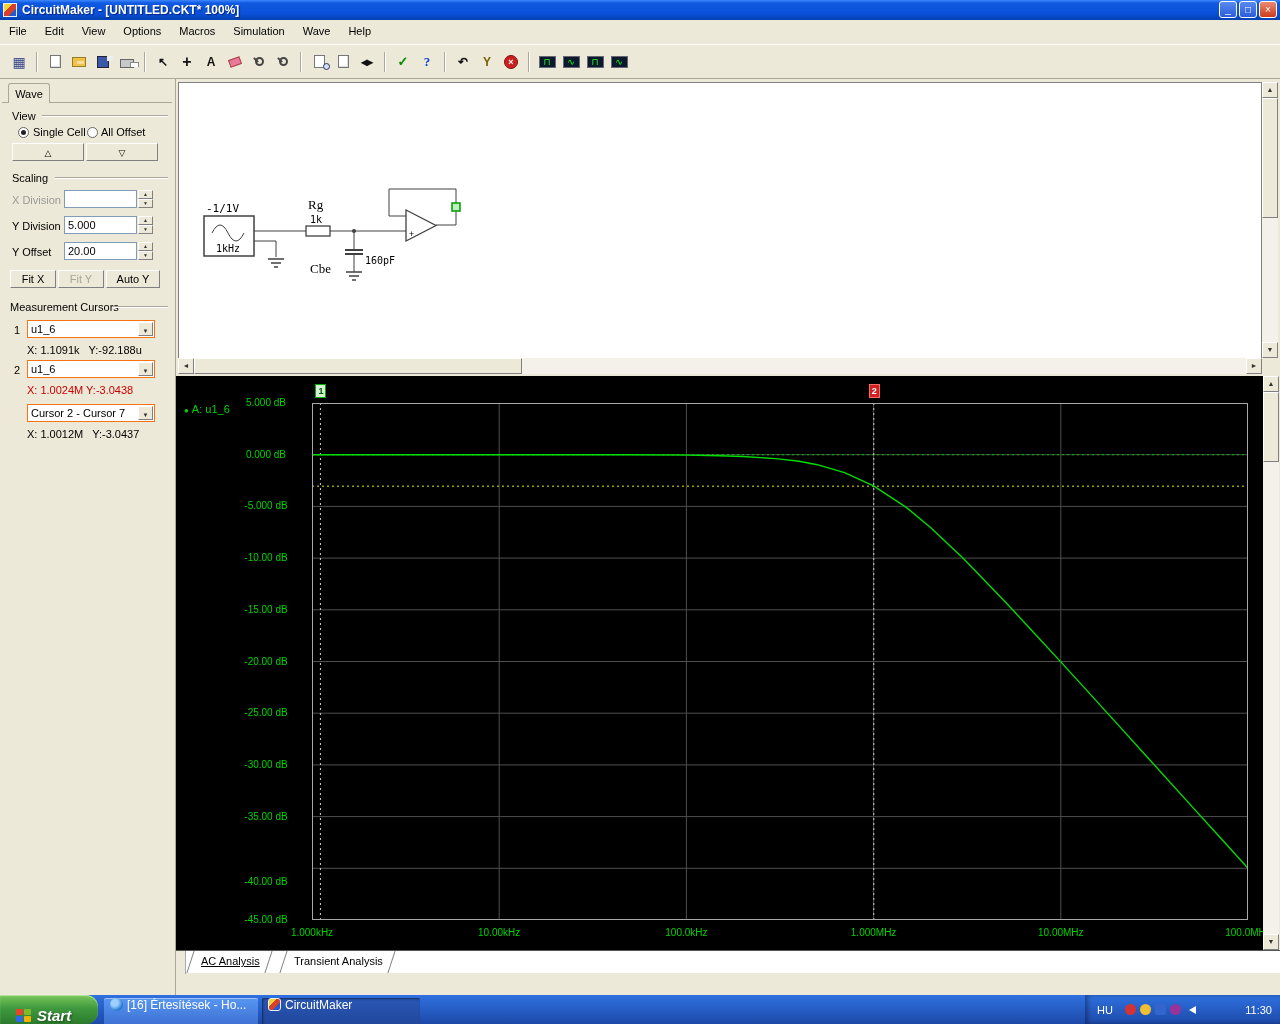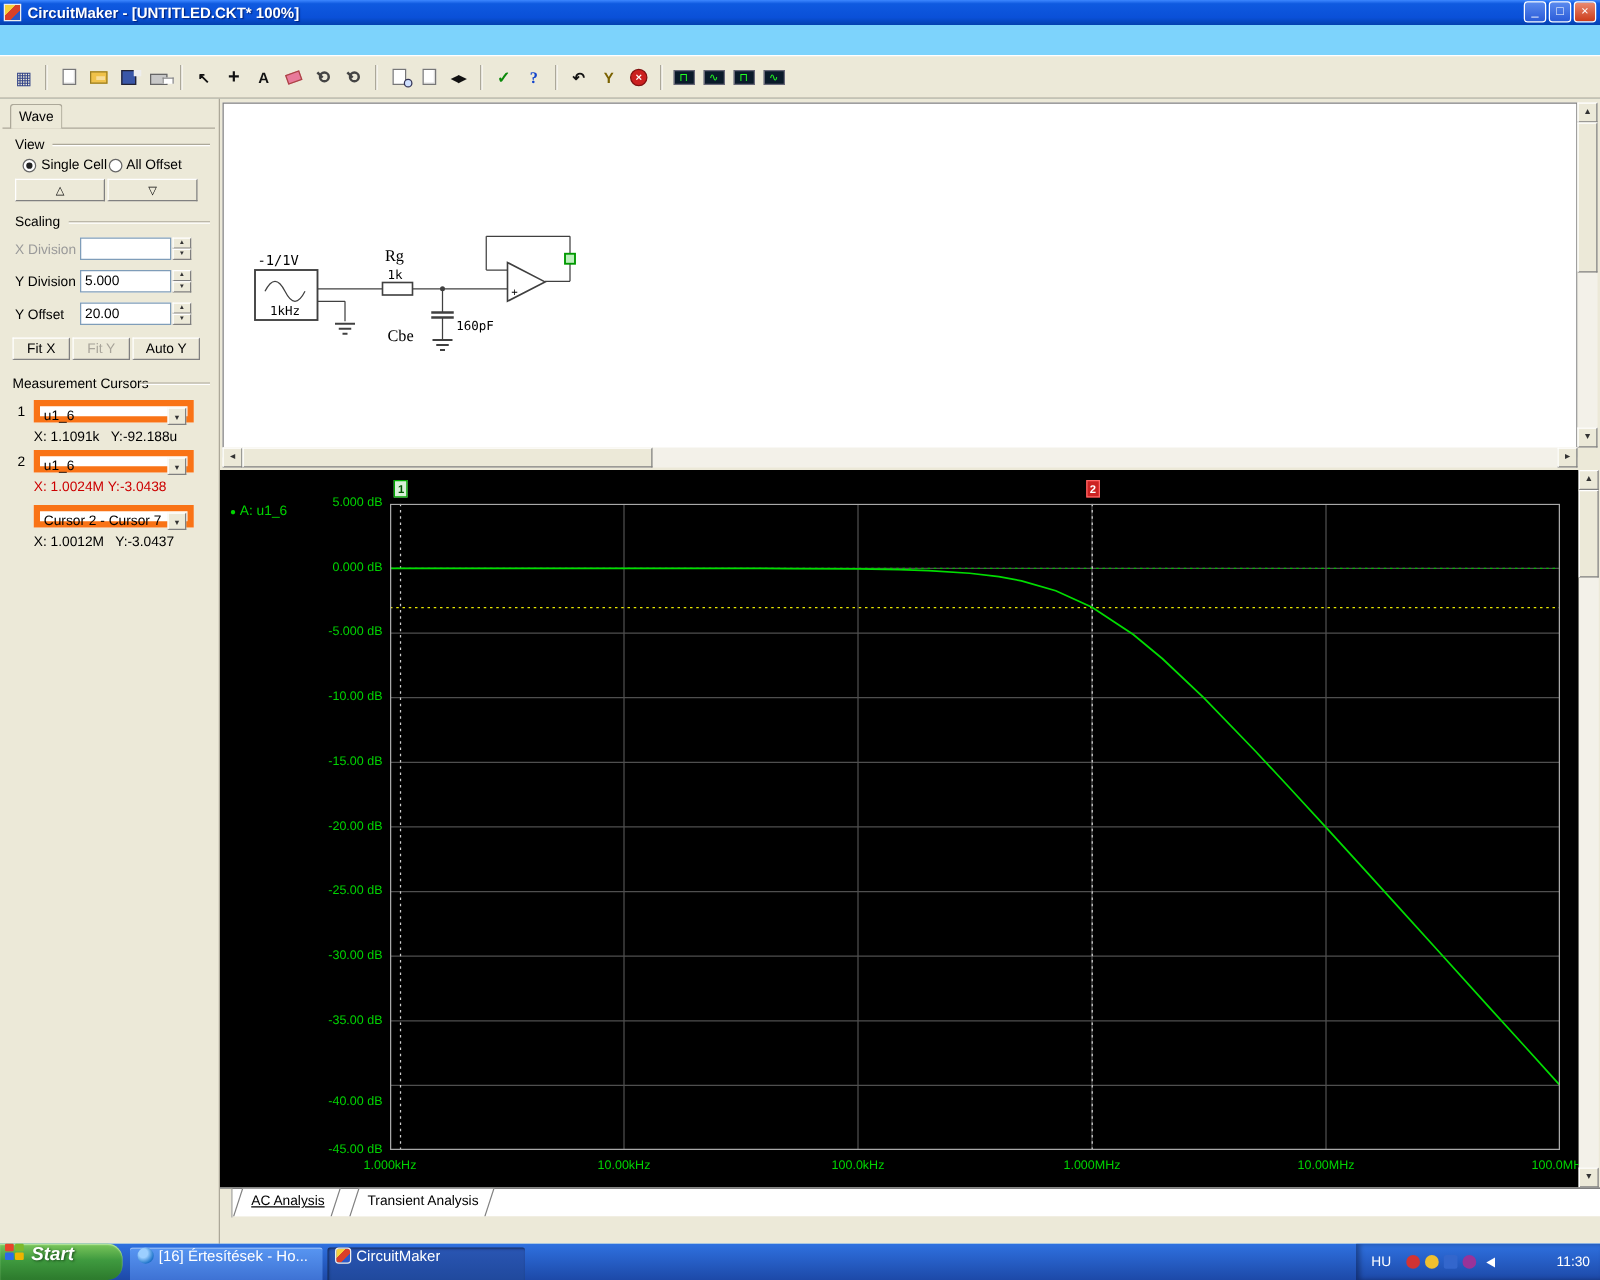--- a/index.html
+++ b/index.html
@@ -65,21 +65,21 @@
   .btn.disabled { color:#a8a49a; }
   .btn.up::after { content:"△"; font-size:9px; }
   .btn.dn::after { content:"▽"; font-size:9px; }
   .tin { position:absolute; height:18px; background:#fff; border:1px solid #7f9db9; font-size:11px; padding:0 3px;
     font-family:"Liberation Sans",sans-serif; }
   .spin { position:absolute; width:15px; height:18px; }
   .sp { display:block; height:9px; background:#ece9d8; border:1px solid; border-color:#fff #808080 #808080 #fff;
     font-size:5px; line-height:7px; text-align:center; color:#333; }
   .sp.u::after { content:"▲"; }
   .sp.d::after { content:"▼"; }
-  .dd { position:absolute; height:18px; background:#fff; border:5px solid #f97316; }
+  .dd { position:absolute; height:18px; background:#fff; border:1px solid #f97316; }
   .ddt { position:absolute; left:3px; top:2px; font-size:11px; white-space:nowrap; }
   .ddb { position:absolute; right:1px; top:1px; width:15px; height:14px; background:#ece9d8;
     border:1px solid; border-color:#fff #808080 #808080 #fff; text-align:center; }
   .ddb::after { content:"▼"; font-size:6px; color:#333; line-height:13px; }
   .ro { position:absolute; font-size:11px; white-space:pre; color:#000; }
   .ro.red { color:#cc0000; }
 
   
   .right { position:absolute; left:176px; top:79px; width:1104px; height:916px; background:#ece9d8; }
   .schematic { position:absolute; left:2px; top:3px; width:1084px; height:284px; background:#fff; border:1px solid #808080; }
@@ -87,38 +87,38 @@
   .sbb { position:absolute; width:16px; height:16px; background:#ece9d8; border:1px solid; border-color:#fff #808080 #808080 #fff;
     font-size:7px; text-align:center; line-height:14px; color:#333; }
   .sbb.up::after { content:"▲"; } .sbb.dn::after { content:"▼"; }
   .sbb.lt::after { content:"◄"; } .sbb.rt::after { content:"►"; }
   .sbt { position:absolute; background:#ece9d8; border:1px solid; border-color:#fff #808080 #808080 #fff; }
 
   .waveform { position:absolute; left:0; top:297px; width:1087px; height:574px; background:#000; overflow:hidden; }
   .plotbox { position:absolute; left:136px; top:27px; width:936px; height:517px; }
   .legend { position:absolute; left:8px; top:27px; color:#00d400; font-size:11px; }
   .legend::before { content:"●"; font-size:8px; margin-right:3px; }
-  .ylab { position:absolute; left:50px; width:80px; text-align:right; font-size:10px; color:#00d400; }
+  .ylab { position:absolute; left:50px; width:80px; text-align:center; font-size:10px; color:#00d400; }
   .xlab { position:absolute; top:551px; width:70px; text-align:center; font-size:10px; color:#00d400; }
   .cflag { position:absolute; top:8px; width:11px; height:14px; border:1px solid; font-size:9px; text-align:center;
     line-height:12px; font-weight:bold; }
 
   .ptabs { position:absolute; left:0; top:871px; width:1104px; height:23px; background:#fff; border-top:1px solid #555; }
   .tabcorner { position:absolute; left:0; top:0; width:10px; height:23px; background:#ece9d8; border-right:1px solid #aaa; }
   .ptab { display:inline-block; height:22px; border-left:1px solid #808080; border-right:1px solid #808080;
     transform:skewX(-18deg); margin-left:14px; background:#fff; }
   .ptab > span { display:inline-block; transform:skewX(18deg); font-size:11px; padding:4px 9px 0 9px; }
   .ptab.active > span { text-decoration:underline; }
 
   
   .taskbar { position:absolute; left:0; top:995px; width:1280px; height:29px;
     background:linear-gradient(#2f71e0,#1d49a8); }
   .start { position:absolute; left:0; top:0; width:98px; height:29px;
     background:linear-gradient(#7cc75c,#3f9a3f 45%,#2c7a2c); border-radius:0 12px 12px 0;
-    display:flex; align-items:flex-start; padding-left:4px; color:#fff; font-weight:bold; font-style:italic;
+    display:flex; align-items:flex-end; padding-left:16px; color:#fff; font-weight:bold; font-style:italic;
     font-size:15px; text-shadow:1px 1px 2px #1a4d1a; box-shadow:inset 0 1px 1px #b8e8a0; }
   .flag { position:relative; width:16px; height:15px; margin-right:5px; }
   .flag i { position:absolute; width:7px; height:6px; border-radius:1px; }
   .flag .f1 { left:0; top:0; background:#e8442c; } .flag .f2 { left:8px; top:0; background:#7eba2c; }
   .flag .f3 { left:0; top:7px; background:#2c6ae8; } .flag .f4 { left:8px; top:7px; background:#f0b400; }
   .task { position:absolute; top:3px; height:36px; border-radius:2px; color:#fff; font-size:12px;
     display:flex; align-items:flex-start; gap:4px; padding:0 6px;
     background:linear-gradient(#5896f2,#3464c8); box-shadow:inset 0 1px 0 rgba(255,255,255,.4); }
   .task.active { background:linear-gradient(#2a56b4,#1c4494); box-shadow:inset 1px 1px 2px rgba(0,0,0,.5); }
   .task .tlabel { white-space:nowrap; overflow:hidden; text-overflow:ellipsis; }
@@ -145,20 +145,21 @@
   <div class="titlebar">
     <span class="cm-ico"></span>
     <span class="tbar-title">CircuitMaker - [UNTITLED.CKT* 100%]</span>
     <span class="wbtns">
       <span class="wbtn">_</span>
       <span class="wbtn">□</span>
       <span class="wbtn close">×</span>
     </span>
   </div>
 
+  <div class="menubar" id="menu"><span class="menu-item">File</span><span class="menu-item">Edit</span><span class="menu-item">View</span><span class="menu-item">Options</span><span class="menu-item">Macros</span><span class="menu-item">Simulation</span><span class="menu-item">Wave</span><span class="menu-item">Help</span></div>
   <div class="toolbar" id="toolbar">
       <span class="tb-btn">
         <span class="tbi ic-glyph-blue">▦</span>
       </span>
       <span class="tb-sep"></span>
       <span class="tb-btn">
         <span class="tbi ic-page"></span>
       </span>
       <span class="tb-btn">
         <span class="tbi ic-folder"></span>

